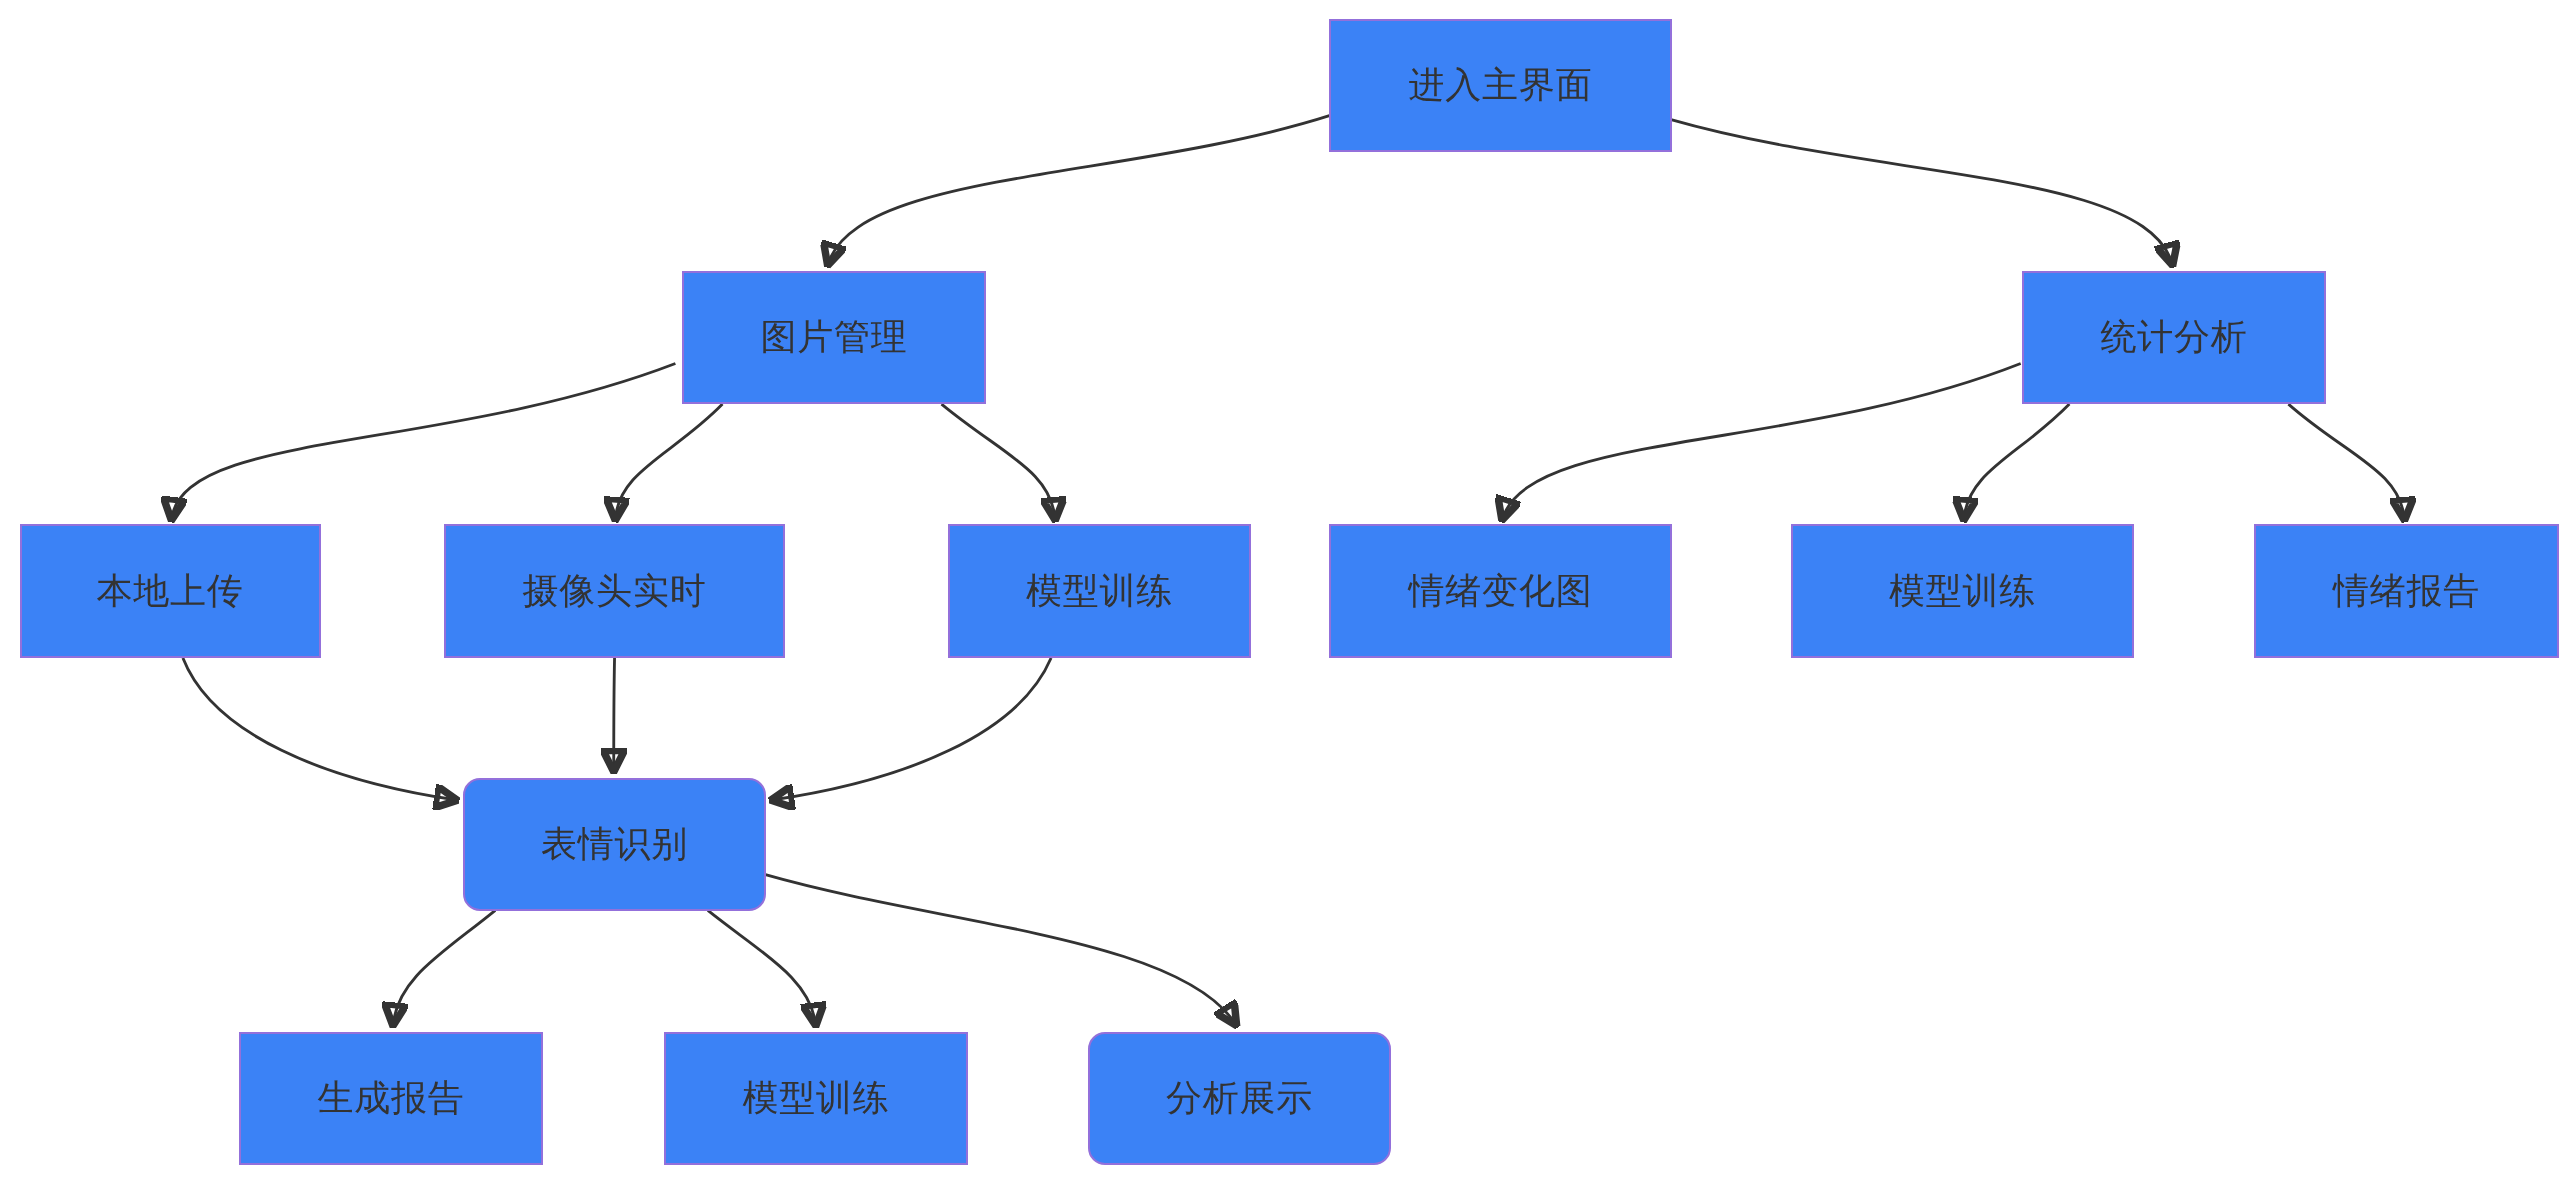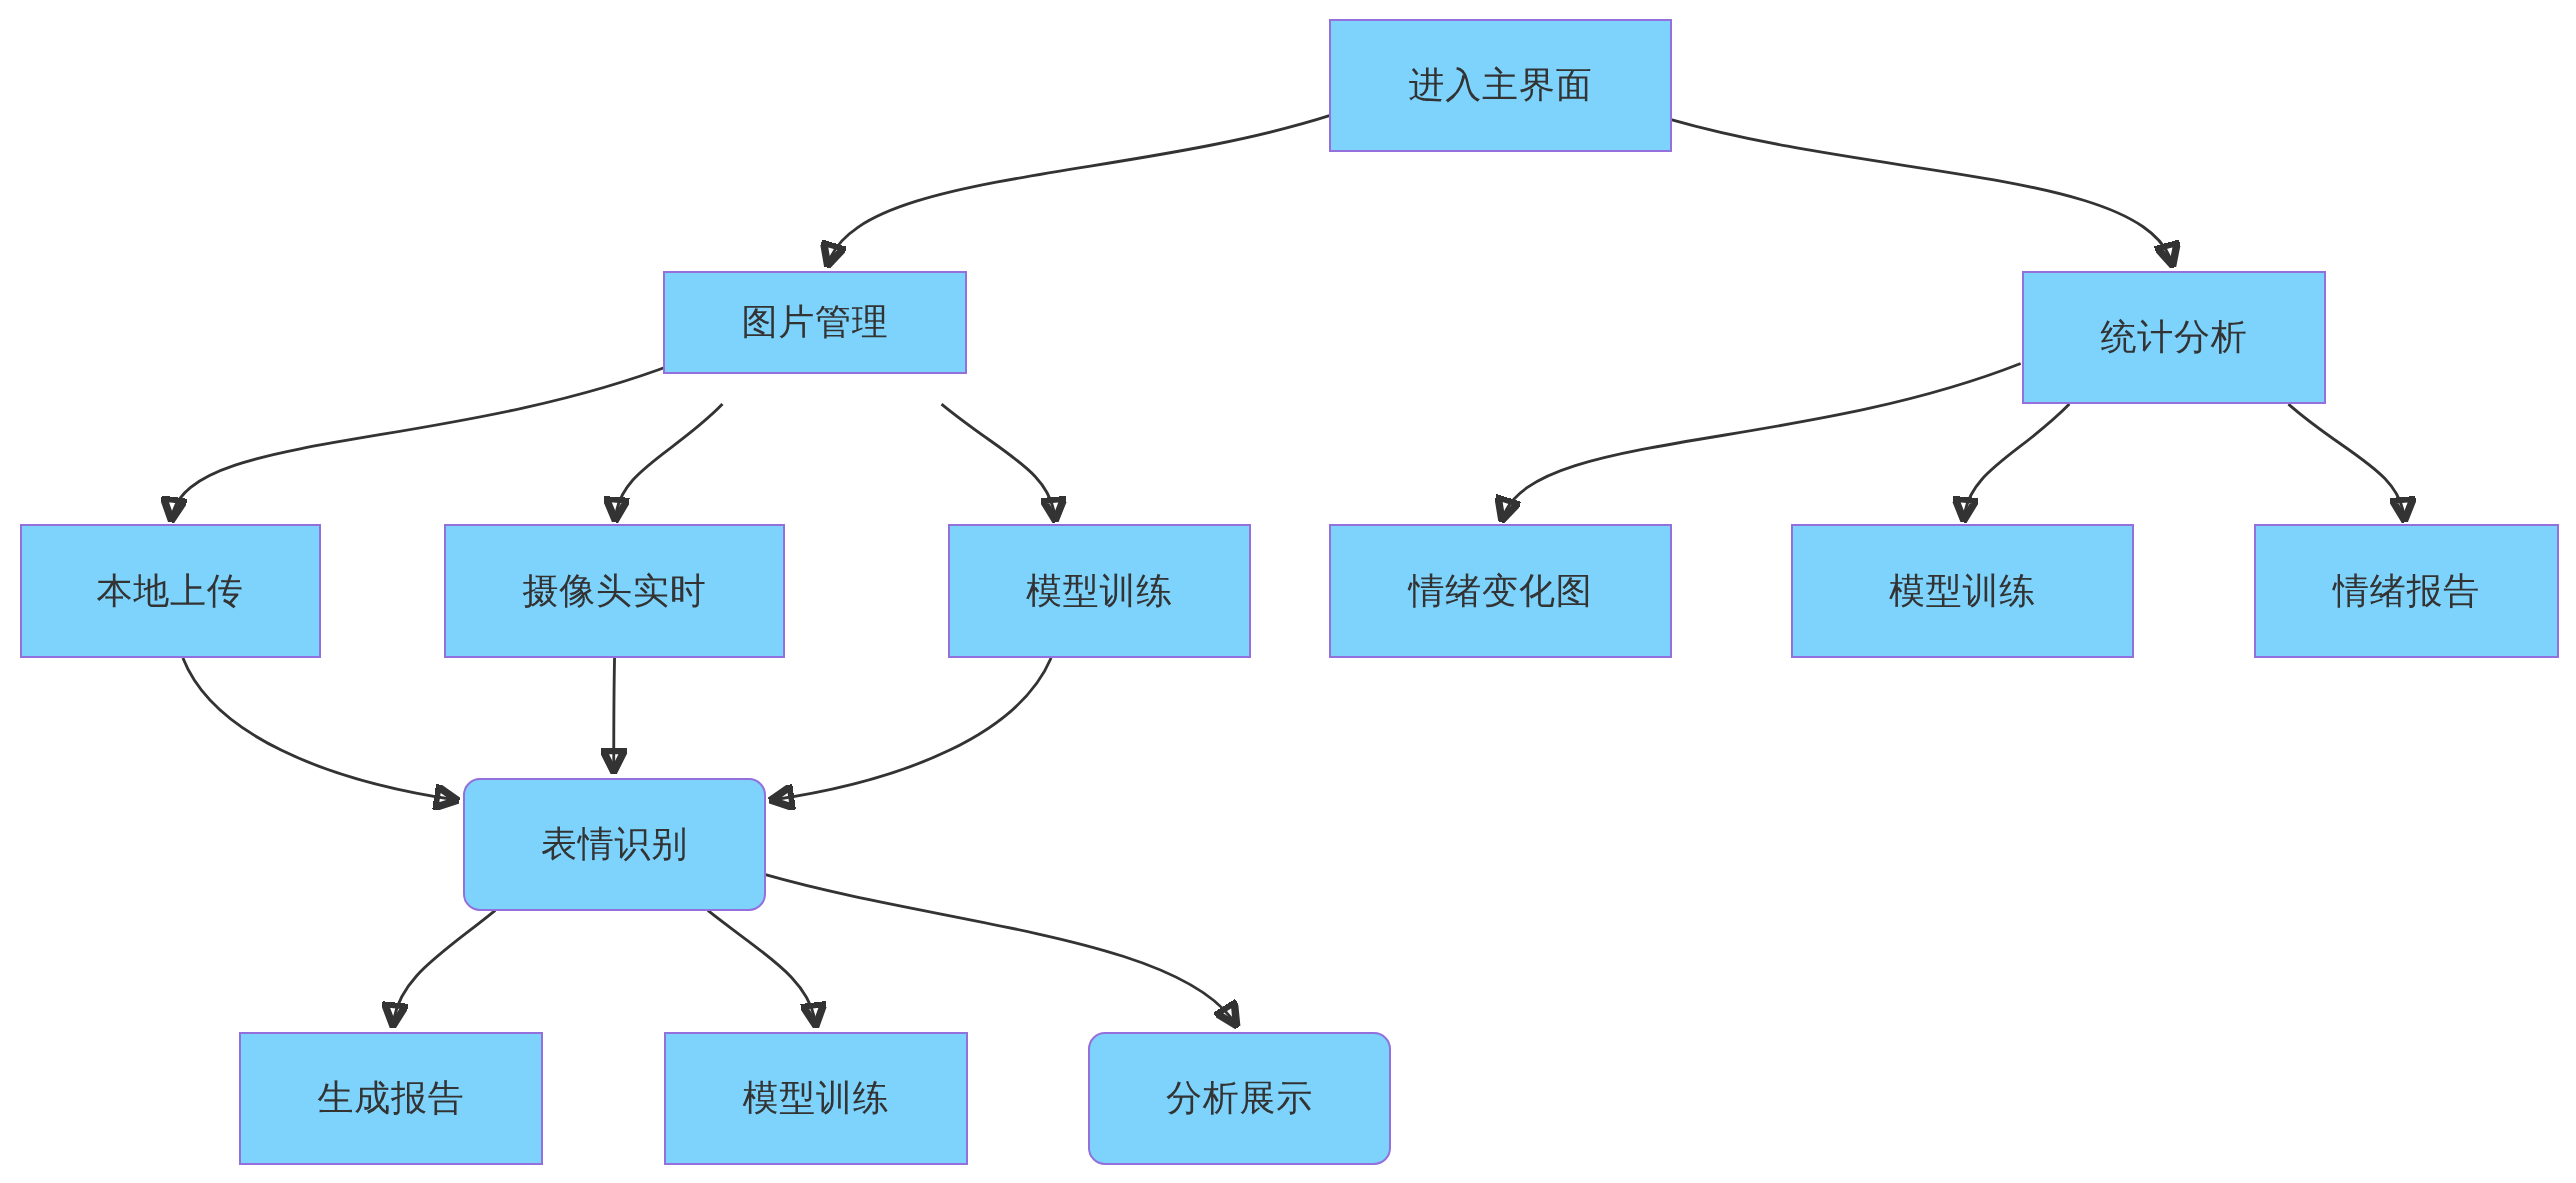--- a/index.html
+++ b/index.html
@@ -23,21 +23,21 @@
     height: 1183px;
   }
   .edges path {
     fill: none;
     stroke: #333333;
     stroke-width: 3.5px;
   }
   .node {
     position: absolute;
     box-sizing: border-box;
-    background: #7dd3fc;
+    background: #3b82f6;
     border: 2.4px solid #9370DB;
     display: flex;
     align-items: center;
     justify-content: center;
     color: #333333;
     font-size: 36px;
     letter-spacing: 0.8px;
     text-align: left;
   }
 </style>
@@ -63,21 +63,21 @@
     <path d="M 225 811 C 262 905, 400 962, 562 986" marker-end="url(#arrow)"></path>
     <path d="M 757 811 C 756 860, 756 905, 756 950" marker-end="url(#arrow)"></path>
     <path d="M 1295 811 C 1255 905, 1115 962, 951 986" marker-end="url(#arrow)"></path>
     <path d="M 610 1122 C 545 1175, 490 1205, 484 1263" marker-end="url(#arrow)"></path>
     <path d="M 872 1122 C 938 1175, 998 1205, 1005 1263" marker-end="url(#arrow)"></path>
     <path d="M 943 1078 C 1160 1140, 1455 1155, 1523 1263" marker-end="url(#arrow)"></path>
   </svg>
 
   <div class="node" style="left:1329px; top:18.7px; width:343px; height:133px;">进入主界面</div>
 
-  <div class="node" style="left:663px; top:271px; width:304px; height:103px;">图片管理</div>
+  <div class="node" style="left:682px; top:271px; width:304px; height:133px;">图片管理</div>
 
   <div class="node" style="left:19.5px; top:524px; width:301px; height:134px;">本地上传</div>
 
   <div class="node" style="left:2022px; top:271px; width:304px; height:133px;">统计分析</div>
 
   <div class="node" style="left:444px; top:524px; width:341px; height:134px;">摄像头实时</div>
 
   <div class="node" style="left:905px; top:524px; width:303px; height:134px;margin-left:43px;">模型训练</div>
 
   <div class="node" style="left:1329px; top:524px; width:343px; height:134px;">情绪变化图</div>

